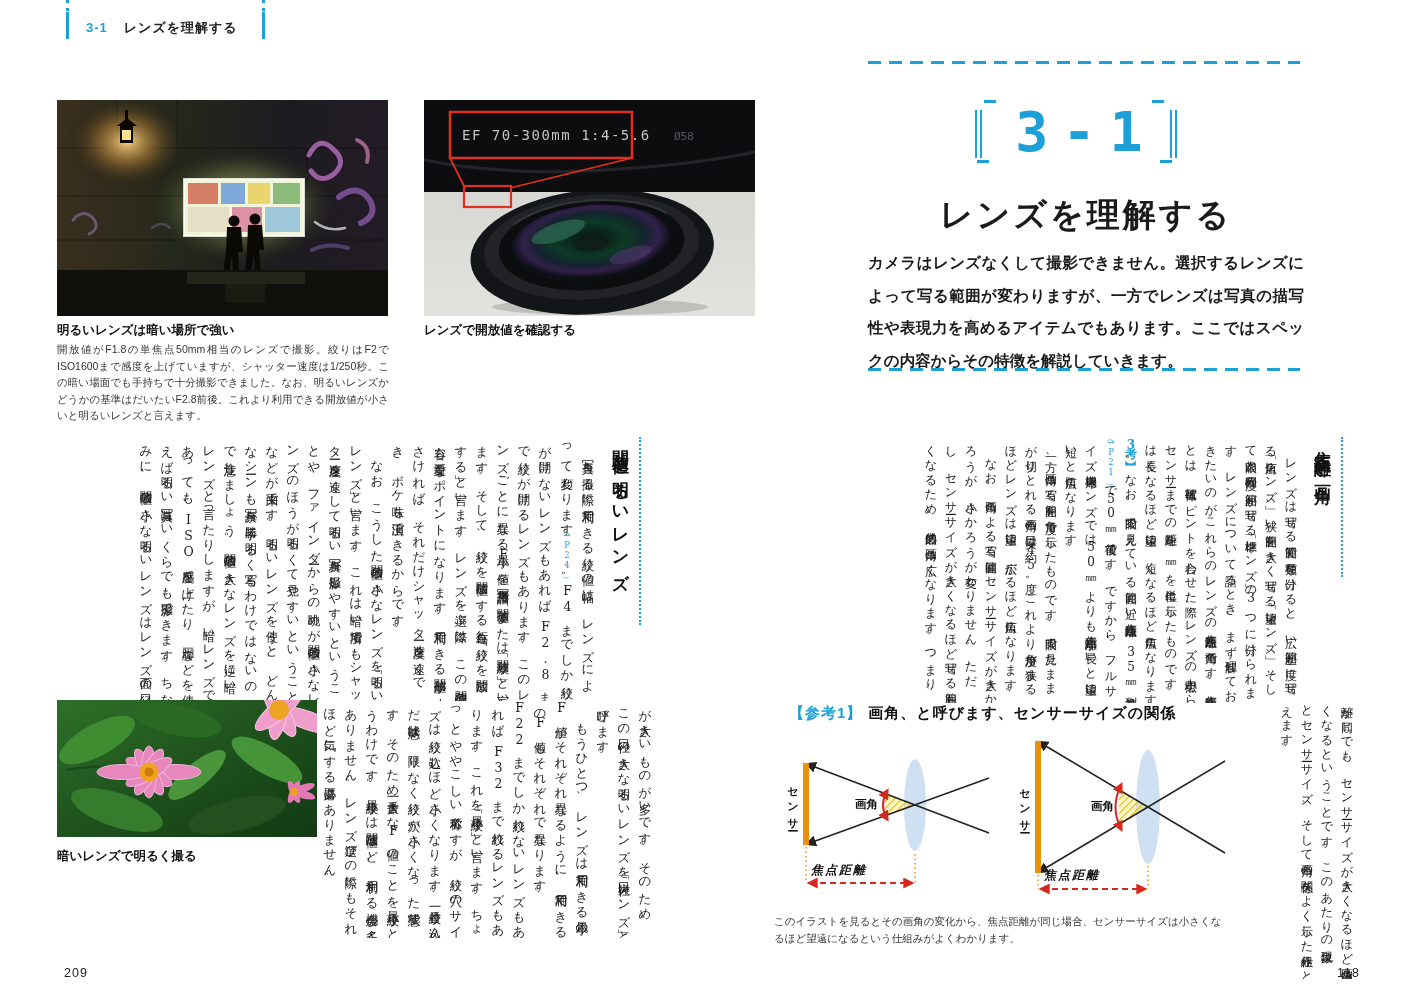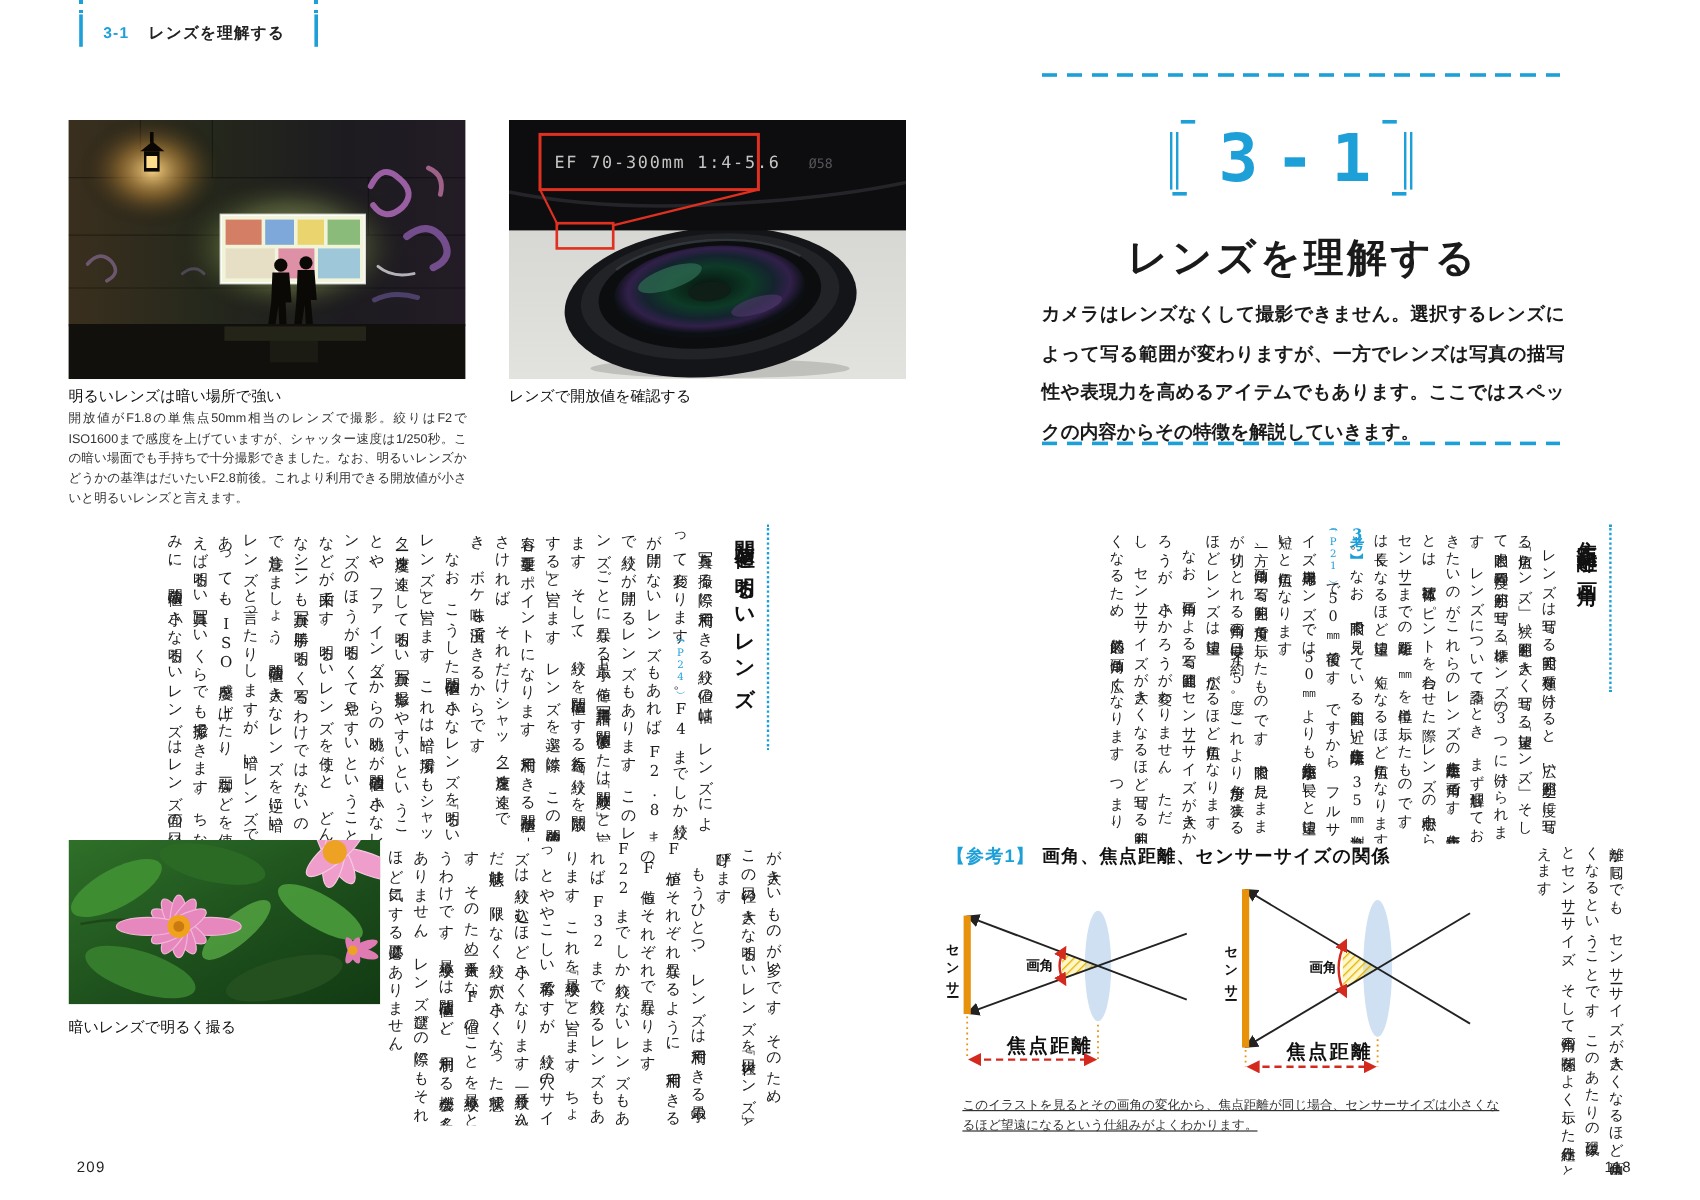--- a/index.html
+++ b/index.html
@@ -14,21 +14,21 @@
   .mast-bar{ position:absolute; top:12px; width:3px; height:27px; background:var(--accent); }
   .mast-tick{ position:absolute; top:0; width:0; height:11px; border-left:3px dotted var(--accent); }
   .mast-text{ position:absolute; top:19px; left:86px; font-size:13px; font-weight:bold; color:#222; letter-spacing:1px; }
   .mast-text .num{ color:var(--accent); margin-right:16px; }
 
   
   .photo{ position:absolute; overflow:hidden; }
   .photo svg{ display:block; }
 
   
-  .cap-title{ position:absolute; font-size:12.5px; font-weight:normal; color:#111; }
+  .cap-title{ position:absolute; font-size:12.5px; font-weight:bold; color:#111; }
   .cap-body{ position:absolute; font-size:10.5px; line-height:16.5px; color:#333; text-align:justify; }
 
   
   .dashline{ position:absolute; height:3px; background:repeating-linear-gradient(90deg, var(--accent) 0 13px, transparent 13px 21px); }
   .chapnum{ position:absolute; left:868px; top:100px; width:436px; text-align:center;
             font-size:55px; font-weight:bold; color:var(--accent); letter-spacing:14px; font-family:"DejaVu Sans Mono", monospace; }
   .deco-v{ position:absolute; width:2px; height:48px; background:var(--accent); }
   .deco-h{ position:absolute; width:12px; height:3px; background:var(--accent); }
   .chaptitle{ position:absolute; left:868px; top:193px; width:436px; text-align:center;
               font-size:33px; font-weight:bold; color:#1a1a1a; letter-spacing:3px; }
@@ -52,22 +52,22 @@
   .vhead-right{ height:140px; }
   .ref{ color:var(--accent); font-weight:bold; }
   .ref-small{ color:var(--accent); font-size:8.5px; letter-spacing:0; }
 
   
   .ref-head{ position:absolute; left:789px; top:704px; font-size:15px; font-weight:bold; color:#111; letter-spacing:1px; }
   .ref-head .lbl{ color:var(--accent); margin-right:6px; }
   .diagram{ position:absolute; }
   .dlabel{ position:absolute; font-weight:bold; color:#111; font-size:11.5px; }
   .dlabel.vert{ writing-mode:vertical-rl; text-orientation:upright; letter-spacing:3px; font-size:11px; }
-  .dlabel.dist{ font-size:16px; text-align:right; letter-spacing:2px; }
-  .ref-caption{ position:absolute; left:802px; top:913px; width:458px; font-size:10.5px; line-height:17px; color:#333;text-decoration:underline; }
+  .dlabel.dist{ font-size:12px; text-align:left; letter-spacing:2px;font-style:italic; }
+  .ref-caption{ position:absolute; left:774px; top:913px; width:458px; font-size:10.5px; line-height:17px; color:#333; }
 
   .pagenum{ position:absolute; font-size:12.5px; color:#222; letter-spacing:1px; }
 </style>
 </head>
 <body>
 
 <div class="spread">
 
   
   <div>
@@ -294,21 +294,21 @@
     <div style="display:contents"><p><span>　レンズは写せる範囲で種類を分けると、広い範囲が一度に写せる「広角レンズ」、狭い範囲を大きく写せる「望遠レンズ」、そして肉眼と同程度の範囲が写せる「標準レンズ」の3つに分けられます。レンズについて語るとき、まず理解しておきたいのがこれらのレンズの焦点距離と画角です。焦点距離とは、被写体にピントを合わせた際、レンズの中心点からセンサーまでの距離を、㎜を単位に示したものです。焦点距離は長くなるほど望遠に、短くなるほど広角になります</span><span class="ref">【参考3】</span><span>。なお、肉眼で見えている範囲に近い焦点距離は、35㎜判換算</span><span class="ref-small">（→P21）</span><span>で50㎜前後です。ですから、フルサイズ機専用レンズでは50㎜よりも焦点距離が長いと望遠に、短いと広角になります。</span></p><p><span>　一方、画角は写る範囲を角度で示したものです。肉眼で見たままが切りとれる画角の目安は約45度。これより角度が狭まるほどレンズは望遠に、広がるほど広角になります。</span></p><p><span>　なお、画角による写る範囲はセンサーサイズが大きかろうが、小さかろうが変わりません。ただし、センサーサイズが大きくなるほど写せる範囲も広くなるため、必然的に画角は広くなります。つまり、焦点距</span></p></div>
   </div>
 
   
   <div class="vblock v-right" style="left:1255px; top:697px; width:102px; height:282px;">
       <p class="cont"><span>離が同じでも、センサーサイズが大きくなるほど画角は広くなるということです。このあたりの現象は、焦点距離とセンサーサイズ、そして画角の関係をよく示した仕組みと言えます。</span></p>
     </div>
 
   
   <div class="ref-head">
-    <span class="lbl">【参考1】</span><span>画角、焦点距離、センサーサイズの関係</span>
+    <span class="lbl">【参考1】</span><span>画角、と呼びます、センサーサイズの関係</span>
   </div>
 
   
   <div class="diagram" style="left:783px; top:733px; width:215px; height:175px;">
     <svg width="215" height="175" viewBox="0 0 215 175">
       <defs>
         <marker id="abL" viewBox="0 0 10 10" refX="8" refY="5" markerWidth="7" markerHeight="7" orient="auto-start-reverse">
             <path d="M0 0 L10 5 L0 10 Z" fill="#222"></path>
           </marker>
         <marker id="arL" viewBox="0 0 10 10" refX="7" refY="5" markerWidth="5.5" markerHeight="5.5" orient="auto-start-reverse">

